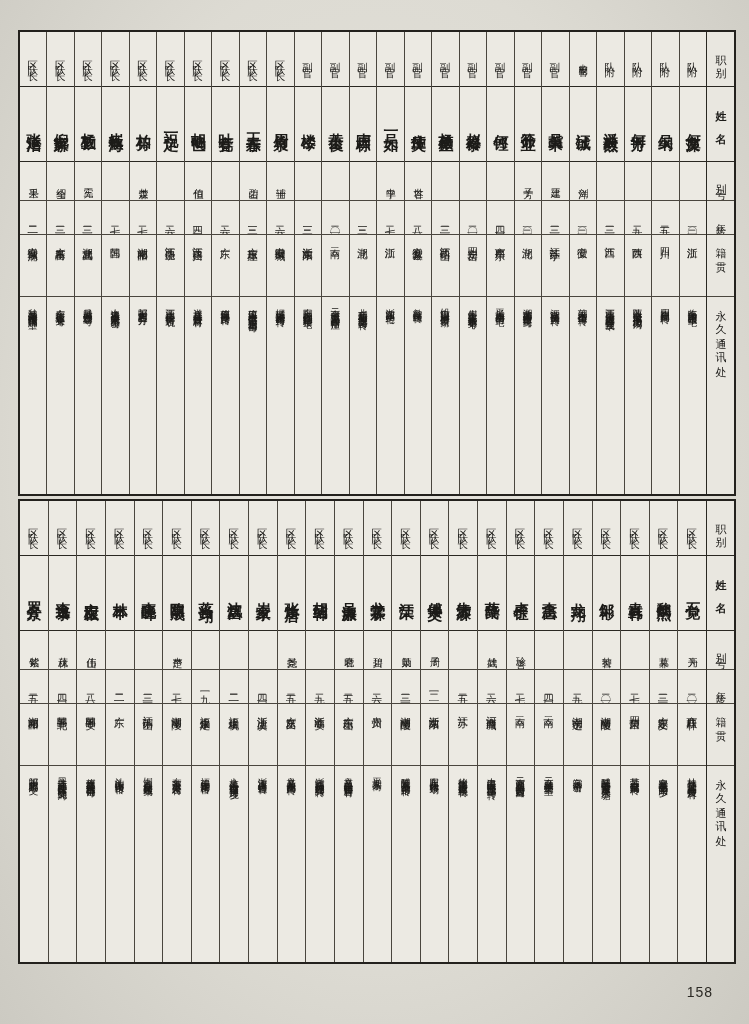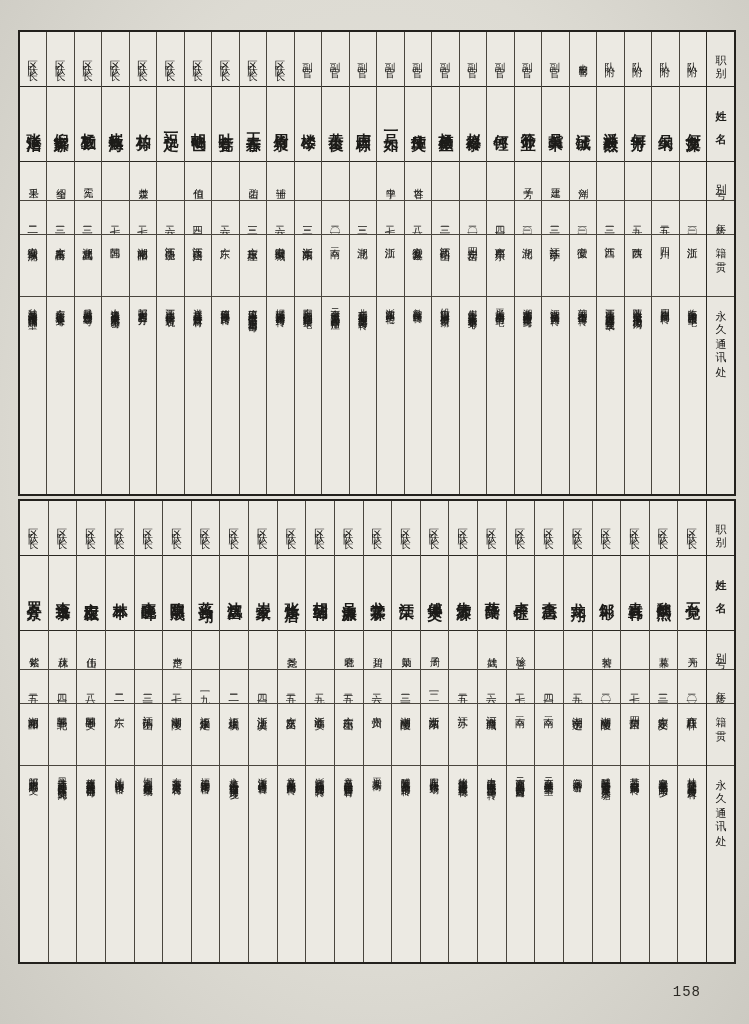--- a/index.html
+++ b/index.html
@@ -64,22 +64,22 @@
                justify-content:flex-start;align-items:center;padding:4px 1px;box-sizing:border-box;}
   
   .label-cell{font-size:11px;font-weight:400;background:#e9e7e0;}
   .lab-pos   {letter-spacing:12px;}
   .lab-name  {letter-spacing:22px;font-weight:700;}
   .lab-alias {letter-spacing:6px;}
   .lab-age   {letter-spacing:3px;font-size:10px;}
   .lab-native{letter-spacing:14px;}
   .lab-addr  {letter-spacing:14px;font-size:11px;}
   .page-number{
-    position:absolute;right:48px;bottom:24px;
-    font-family:Liberation Mono, monospace;
+    position:absolute;right:36px;bottom:24px;
+    font-family:Liberation Sans, sans-serif;
     font-size:14px;color:#2a2823;letter-spacing:1px;
   }
 </style>
 </head>
 <body>
 
 <div class="page">
   <div class="table-wrap">
 
     <div class="section">

